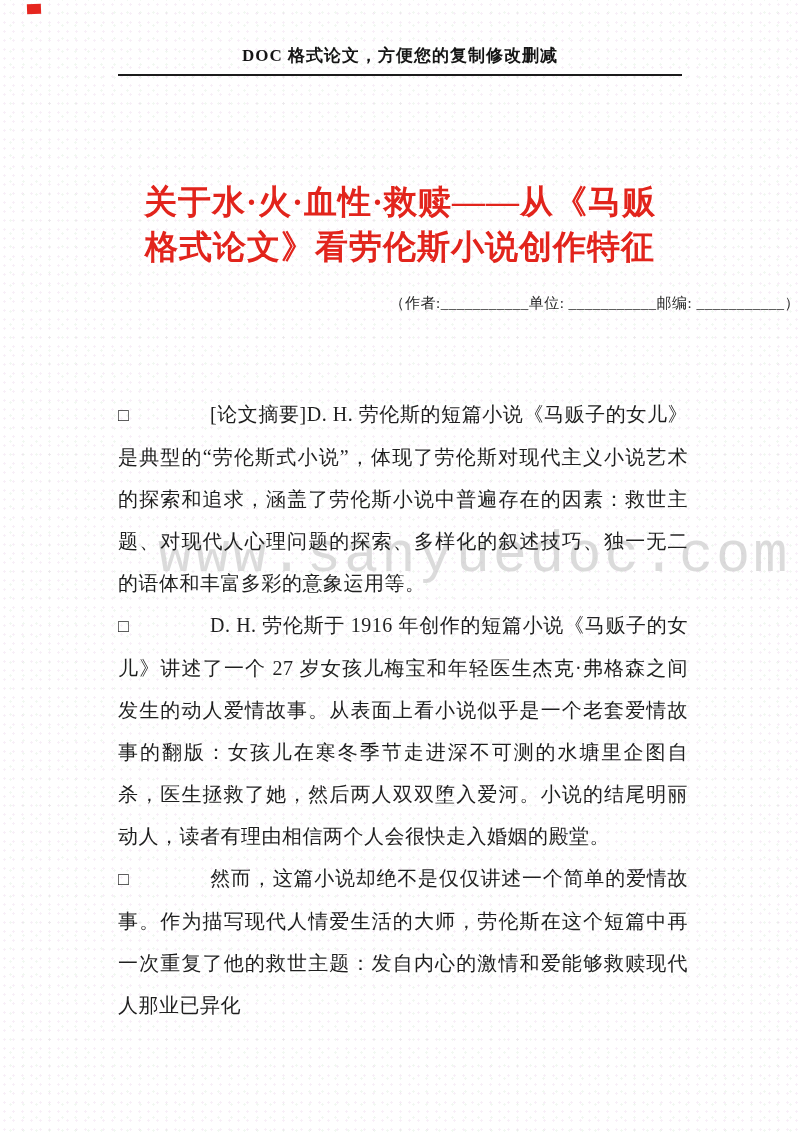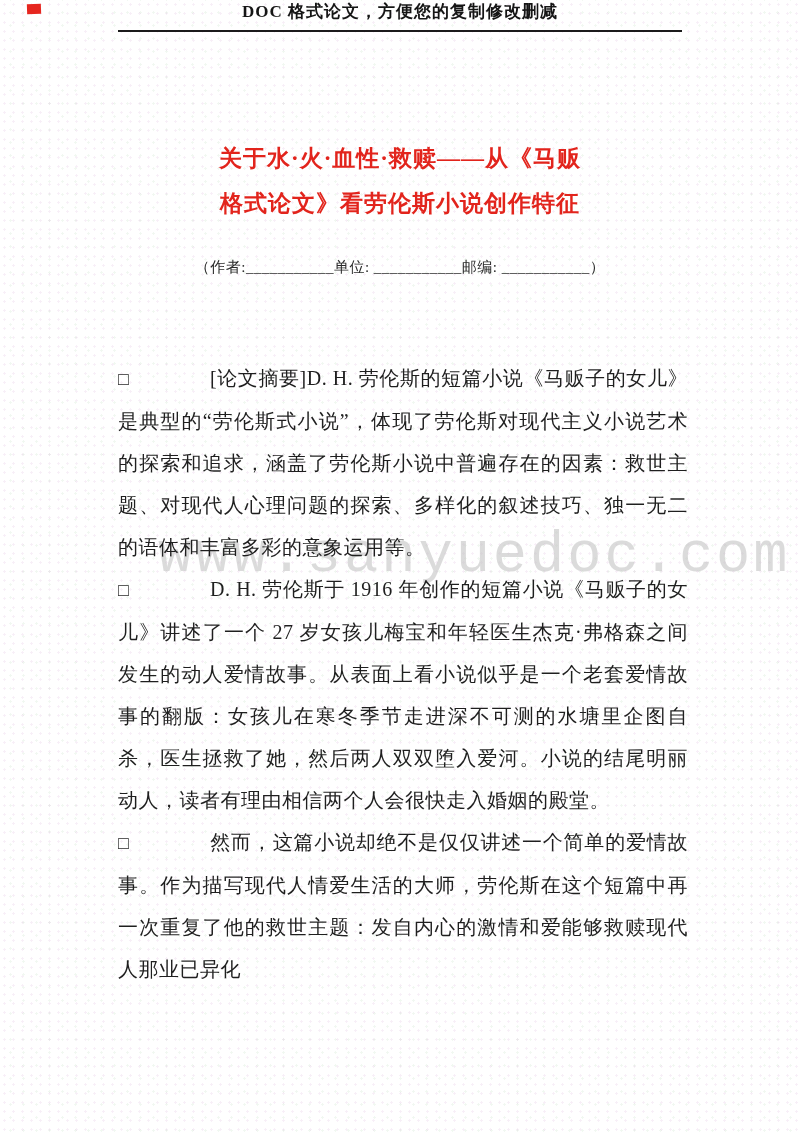--- a/index.html
+++ b/index.html
@@ -11,20 +11,21 @@
     height: 1132px;
     overflow: hidden;
     background: #ffffff;
     font-family: "Liberation Serif", "DejaVu Serif", serif;
   }
   .page {
     position: relative;
     width: 800px;
     height: 1132px;
     box-sizing: border-box;
+    padding-top: 44px;
     
     background-image:
       radial-gradient(rgba(210,160,210,0.16) 1px, transparent 1.2px),
       radial-gradient(rgba(160,205,160,0.14) 1px, transparent 1.2px);
     background-size: 9px 9px, 13px 13px;
     background-position: 0 0, 4px 6px;
   }
   .corner-mark {
     position: absolute;
     left: 27px;
@@ -40,29 +41,29 @@
     font-size: 17px;
     font-weight: bold;
     color: #151515;
     letter-spacing: 1px;
     padding-bottom: 7px;
     border-bottom: 2px solid #1b1b1b;
   }
   .doc-title {
     margin: 104px 96px 0 96px;
     text-align: center;
-    font-size: 23px;
+    font-size: 33px;
     line-height: 45px;
     font-weight: bold;
     color: #e2241c;
     letter-spacing: 1px;
   }
   .author-line {
-    margin-top: 32px;
-    text-align: center;
+    margin-top: 24px;
+    text-align: right;
     font-size: 15px;
     color: #2a2a2a;
     letter-spacing: 0.5px;
   }
   .body-text {
     position: relative;
     margin: 80px 112px 0 118px;
     z-index: 2;
   }
   .para {

